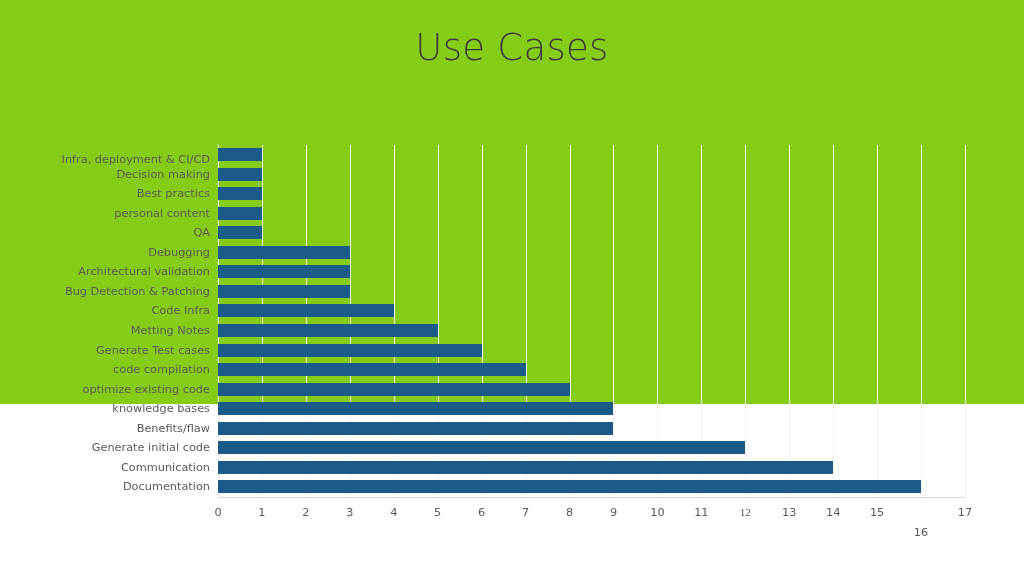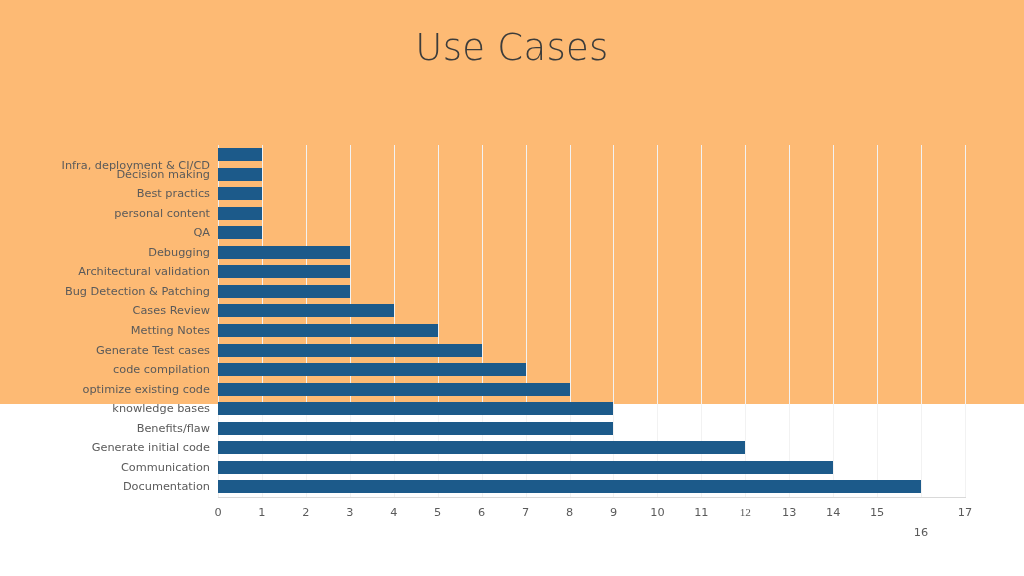--- a/index.html
+++ b/index.html
@@ -12,21 +12,21 @@
     height: 576px;
     overflow: hidden;
     font-family: "Liberation Sans", sans-serif;
     -webkit-font-smoothing: antialiased;
   }
 
   #slide {
     position: relative;
     width: 1024px;
     height: 404px;
-    background: #fdba74;
+    background: #84cc16;
   }
 
   
   #chart-title {
     position: absolute;
     left: 0;
     top: 26px;
     width: 1024px;
     text-align: center;
     font-size: 37px;
@@ -221,29 +221,29 @@
           </div>
           <div class="bar-row" style="top: 332.444px; height: 19.5556px;">
             <div class="bar" title="Documentation: 16" style="width: 703.059px; background: rgb(28, 90, 138);"></div>
           </div>
         </div>
     </div>
 
     <div id="axis-line"></div>
 
     <div id="cat-labels">
-        <div class="cat-label" style="top: 14px;">Infra, deployment &amp; CI/CD</div>
+        <div class="cat-label" style="top: 8px;">Infra, deployment &amp; CI/CD</div>
         <div class="cat-label" style="top: 22.5556px;">Decision making</div>
         <div class="cat-label" style="top: 42.1111px;">Best practics</div>
         <div class="cat-label" style="top: 61.6667px;">personal content</div>
         <div class="cat-label" style="top: 81.2222px;">QA</div>
         <div class="cat-label" style="top: 100.778px;">Debugging</div>
         <div class="cat-label" style="top: 120.333px;">Architectural validation</div>
         <div class="cat-label" style="top: 139.889px;">Bug Detection &amp; Patching</div>
-        <div class="cat-label" style="top: 159.444px;">Cases Review</div>
+        <div class="cat-label" style="top: 159.444px;">Code Infra</div>
         <div class="cat-label" style="top: 179px;">Metting Notes</div>
         <div class="cat-label" style="top: 198.556px;">Generate Test cases</div>
         <div class="cat-label" style="top: 218.111px;">code compilation</div>
         <div class="cat-label" style="top: 237.667px;">optimize existing code</div>
         <div class="cat-label" style="top: 257.222px;">knowledge bases</div>
         <div class="cat-label" style="top: 276.778px;">Benefits/flaw</div>
         <div class="cat-label" style="top: 296.333px;">Generate initial code</div>
         <div class="cat-label" style="top: 335.444px;">Documentation</div>
         <div class="cat-label" style="top: 315.889px;">Communication</div>
       </div>

